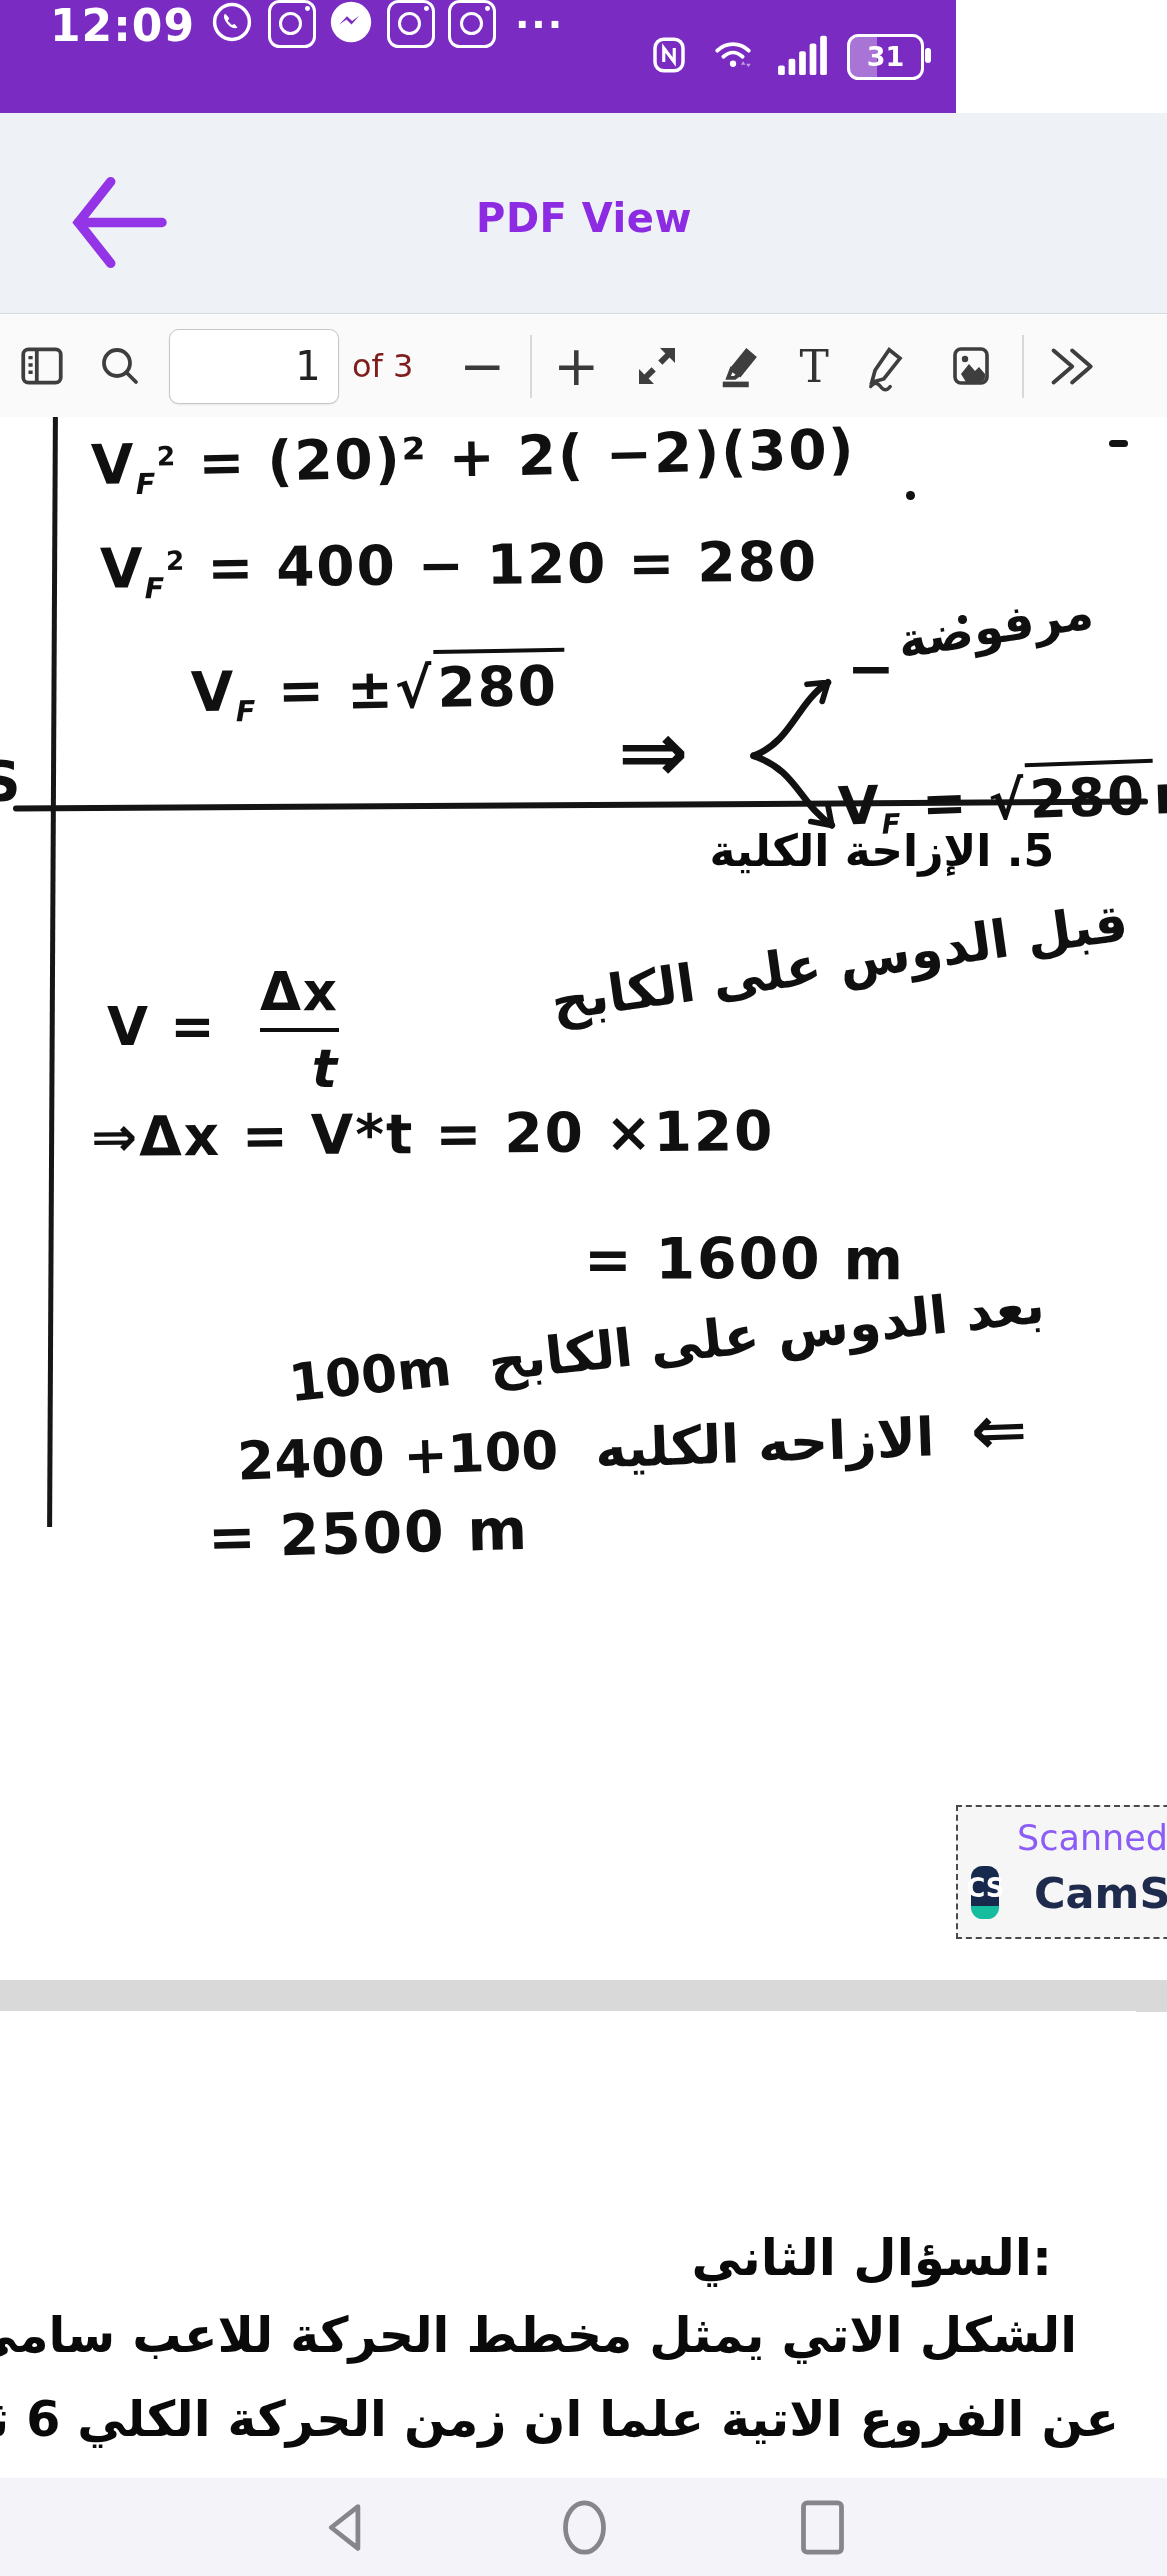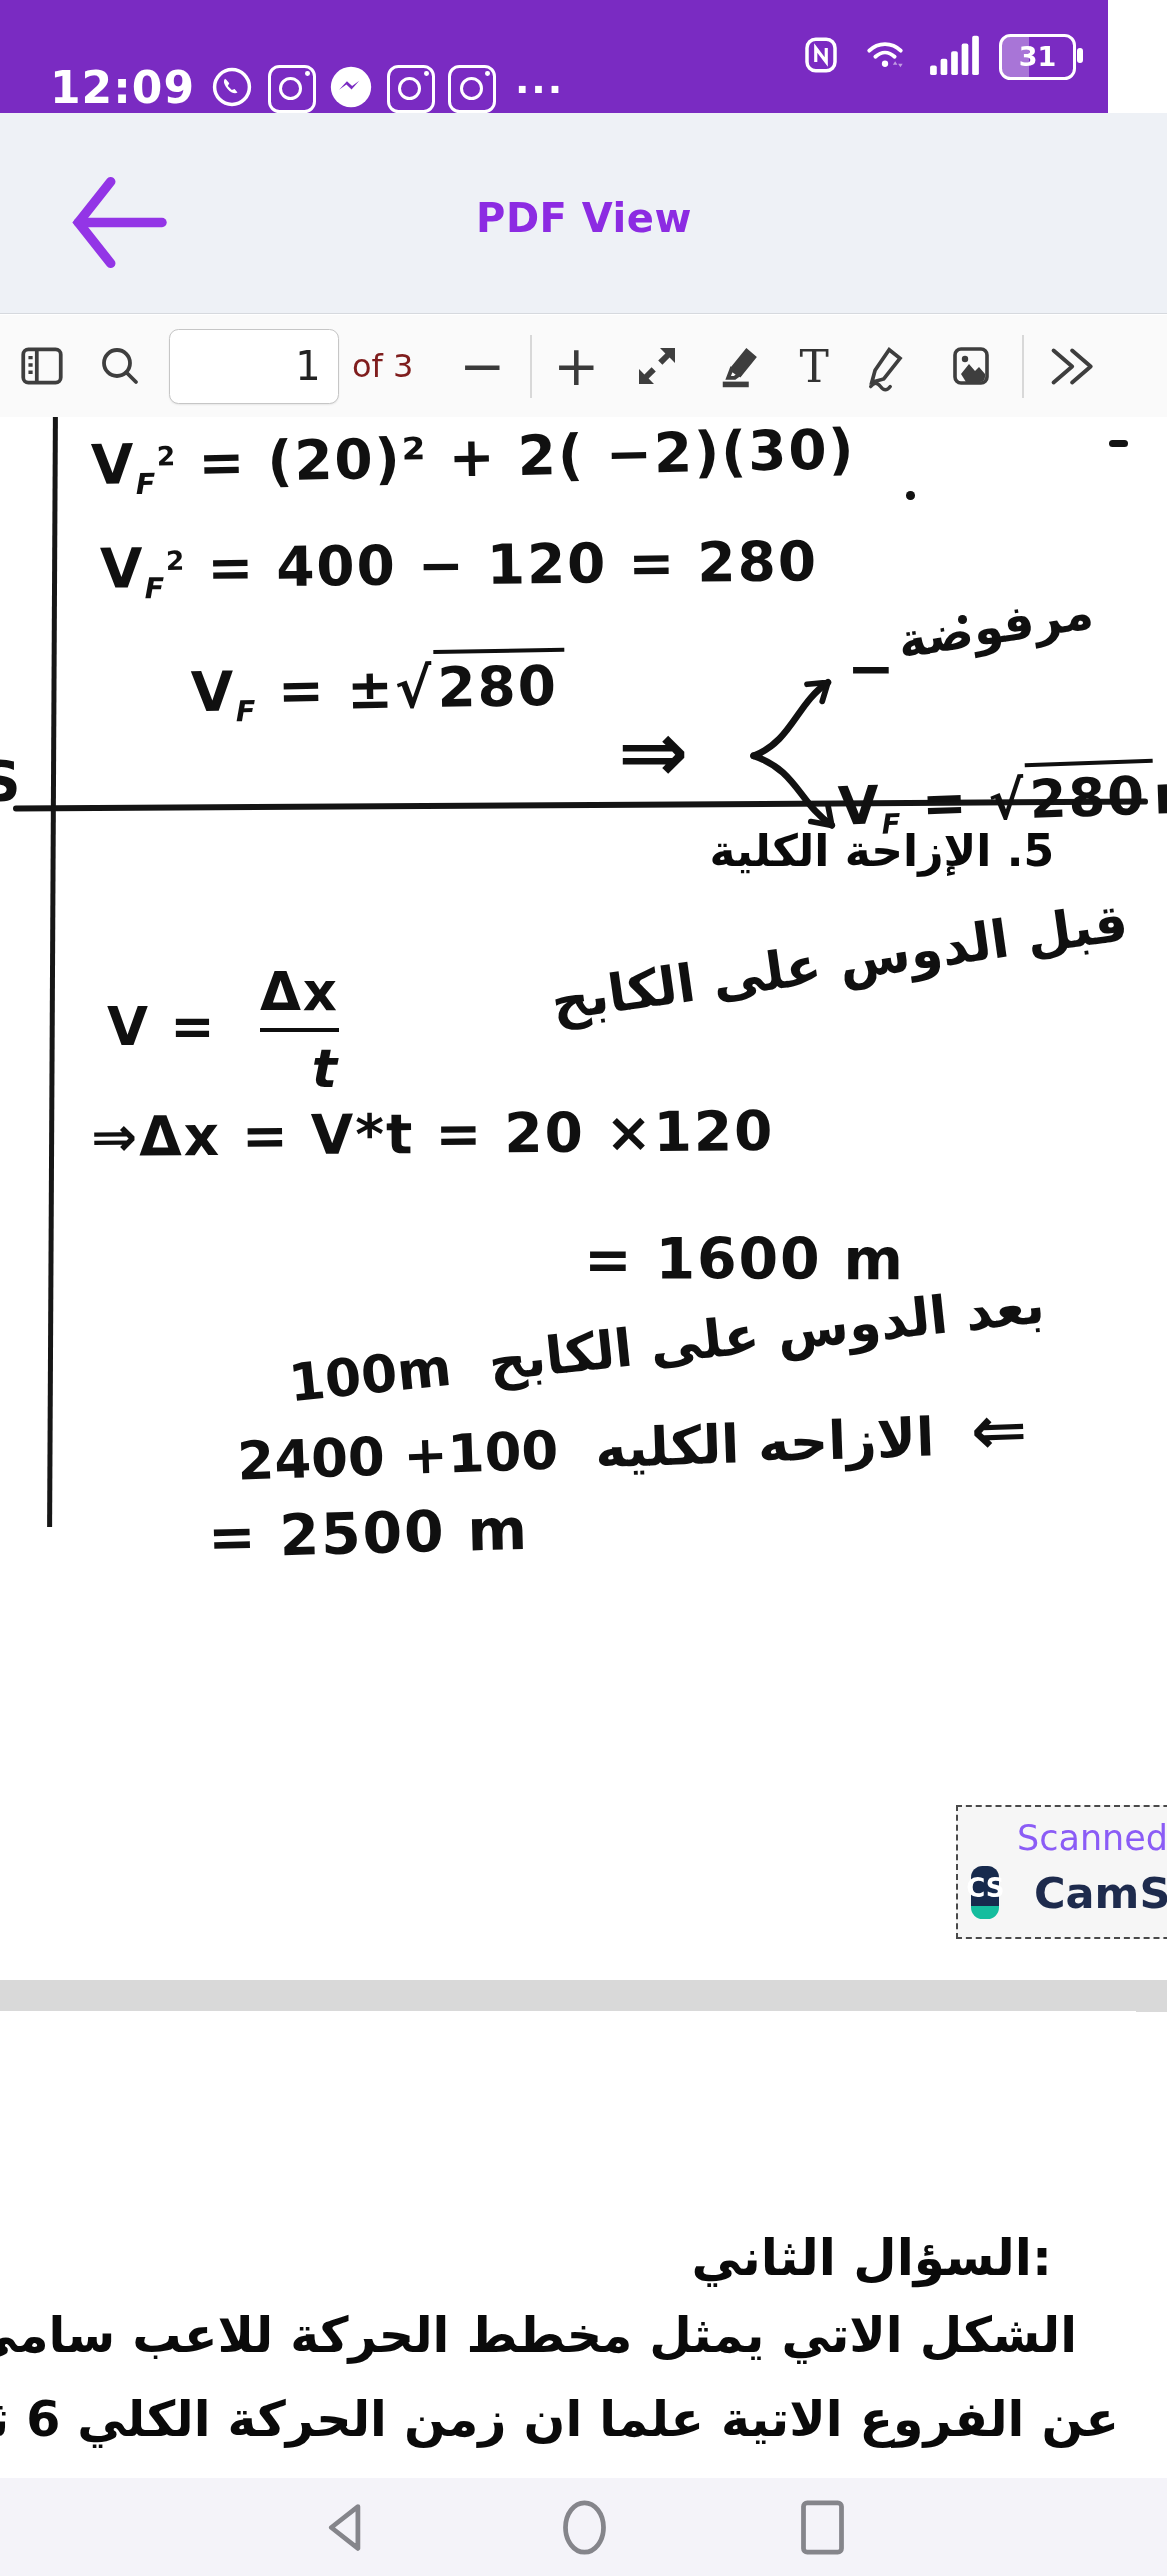--- a/index.html
+++ b/index.html
@@ -2,22 +2,22 @@
 <html><head>
 <meta charset="utf-8">
 <style>
   html,body{margin:0;padding:0;}
   body{
     width:1168px;height:2576px;position:relative;overflow:hidden;
     background:#ffffff;font-family:"DejaVu Sans",sans-serif;color:#111;
   }
   
   .statusbar{
-    position:absolute;left:0;top:0;width:1108px;height:113px;
-    background:#7A2BC2;color:#fff;display:flex;align-items:flex-end;
+    position:absolute;left:0;top:0;width:956px;height:113px;
+    background:#7A2BC2;color:#fff;display:flex;align-items:flex-start;
   }
   .sb-time{font-size:44px;font-weight:700;margin-left:50px;letter-spacing:1px;}
   .sb-icons{display:flex;align-items:center;gap:13.4px;margin-left:15.3px;}
   .sb-right{position:absolute;right:32px;top:0;height:113px;display:flex;align-items:center;gap:19px;}
   .sb-dots{font-size:38px;font-weight:700;letter-spacing:1.9px;margin-left:5.7px;}
   .ig{width:42px;height:42px;border:3.3px solid #fff;border-radius:11.4px;position:relative;}
   .ig::before{content:"";position:absolute;left:8.6px;top:8.6px;width:17px;height:17px;border:3.3px solid #fff;border-radius:50%;}
   .ig::after{content:"";position:absolute;right:2.9px;top:2.9px;width:4.8px;height:4.8px;background:#fff;border-radius:50%;}
   .battery{position:relative;width:71px;height:40px;border:3.3px solid #fff;border-radius:11.4px;display:flex;align-items:center;justify-content:center;}
   .battery .fill{position:absolute;left:0;top:0;bottom:0;width:38%;background:rgba(255,255,255,.35);border-radius:7.6px 0 0 7.6px;}

